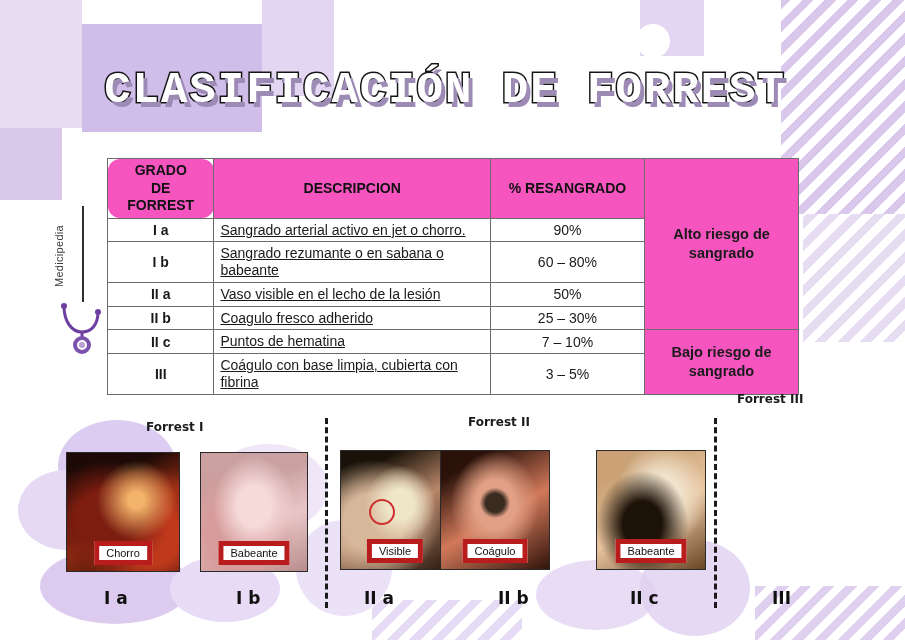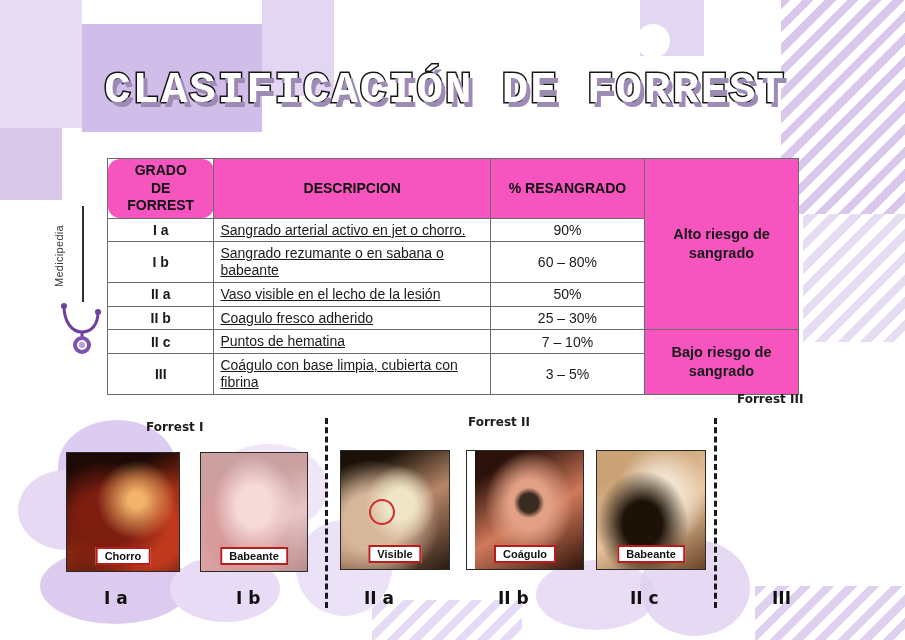--- a/index.html
+++ b/index.html
@@ -145,22 +145,22 @@
   .photo{
     position:absolute;
     border:1px solid #2a2a2a;
     overflow:hidden;
   }
   .photo .inner{width:100%;height:100%;position:relative;}
   .cap{
     position:absolute;
     bottom:6px;left:50%;transform:translateX(-50%);
     background:#ffffff;
-    border:2px solid #b91c1c;
-    font-size:11px;font-weight:bold;color:#111;
+    border:5px solid #b91c1c;
+    font-size:11px;font-weight:normal;color:#111;
     padding:1px 7px;
     white-space:nowrap;
   }
   .grade-bottom{
     position:absolute;
     font-family:"DejaVu Sans",sans-serif;
     font-weight:bold;font-size:17px;color:#111;
     white-space:nowrap;
   }
 
@@ -175,21 +175,21 @@
   .p2 .inner{background:
     radial-gradient(ellipse at 50% 45%, #f6dada 0 22%, rgba(246,218,218,0) 55%),
     radial-gradient(ellipse at 30% 70%, #d79b9b 0 25%, rgba(215,155,155,0) 60%),
     linear-gradient(160deg,#caa0a0 0 30%,#e9c6c6 60%,#b98d8d 100%);}
   .p3{left:340px;top:450px;width:108px;height:118px;}
   .p3 .inner{background:
     radial-gradient(ellipse at 55% 45%, #efe6c8 0 16%, rgba(239,230,200,0) 42%),
     radial-gradient(ellipse at 30% 60%, #d7b79a 0 28%, rgba(215,183,154,0) 62%),
     linear-gradient(150deg,#1a1208 0 18%,#b8876a 52%,#2a1a10 100%);}
   .ring{position:absolute;left:28px;top:48px;width:22px;height:22px;border:2px solid #d12f2f;border-radius:50%;}
-  .p4{left:466px;top:450px;width:108px;height:118px;padding-left:8px;}
+  .p4{left:440px;top:450px;width:108px;height:118px;}
   .p4 .inner{background:
     radial-gradient(circle at 50% 44%, #3a2b20 0 11%, rgba(58,43,32,0) 18%),
     radial-gradient(ellipse at 50% 45%, #e2a186 0 26%, rgba(226,161,134,0) 58%),
     linear-gradient(150deg,#2a1109 0 16%,#d1795a 55%,#32140b 100%);}
   .p5{left:596px;top:450px;width:108px;height:118px;}
   .p5 .inner{background:
     radial-gradient(ellipse at 42% 62%, #1d1208 0 22%, rgba(29,18,8,0) 52%),
     radial-gradient(ellipse at 60% 38%, #f0e2cc 0 20%, rgba(240,226,204,0) 50%),
     linear-gradient(150deg,#caa276 0 20%,#e8c49e 55%,#6b4526 100%);}
   .p6{left:734px;top:450px;width:108px;height:118px;}

